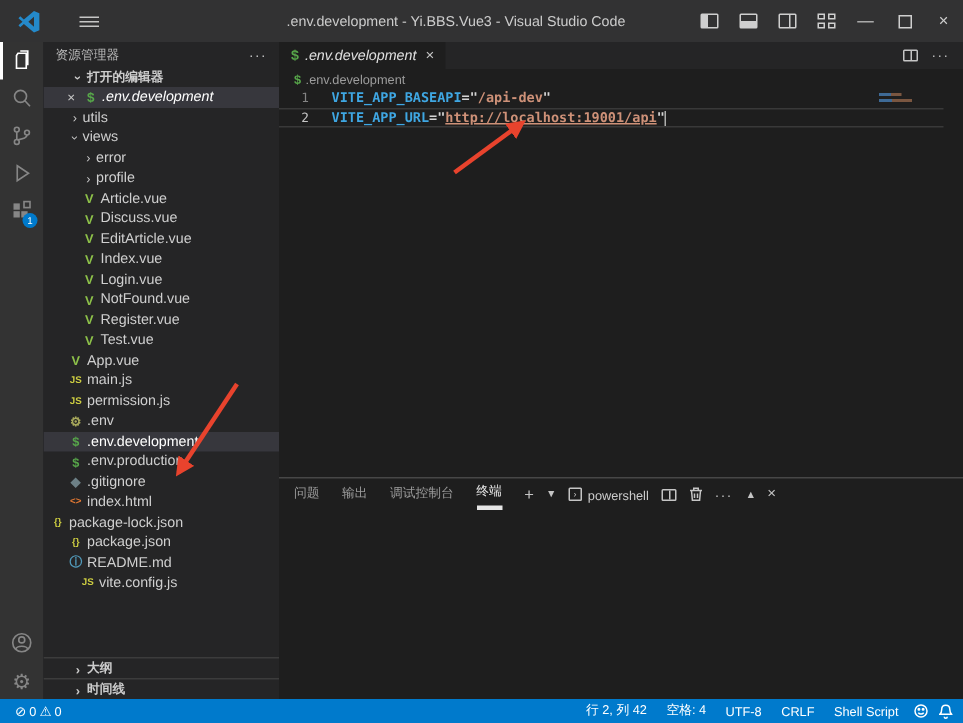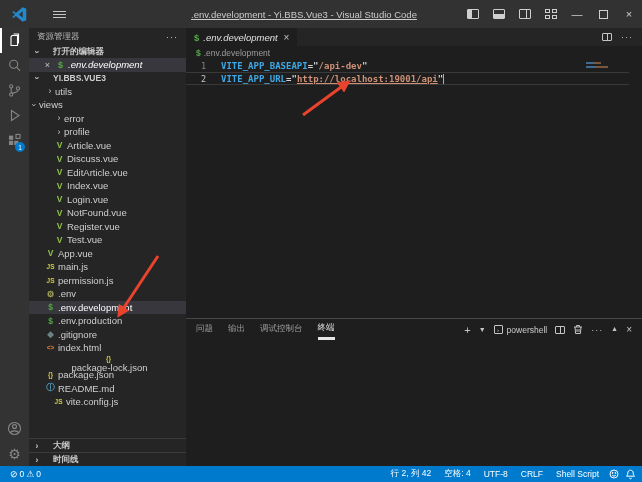--- a/index.html
+++ b/index.html
@@ -4,21 +4,21 @@
 <style>
   * { box-sizing: border-box; margin: 0; padding: 0; }
   html,body { width:642px; height:482px; overflow:hidden; }
   body { background:#1e1e1e; font-family:"Liberation Sans", sans-serif; position:relative; color:#cccccc; }
 
   
   .titlebar { height:28px; background:#323233; display:flex; align-items:center; position:relative; }
   .tb-logo { width:15px; height:15px; margin-left:12px; }
   .tb-menu { margin-left:26px; width:13px; display:flex; flex-direction:column; gap:2px; }
   .tb-menu i { display:block; height:1px; background:#c6c6c6; }
-  .tb-title { position:absolute; left:136px; right:170px; text-align:center; font-size:9.5px; color:#cccccc; white-space:nowrap; overflow:hidden;text-decoration:underline; }
+  .tb-title { position:absolute; left:136px; right:170px; text-align:center; font-size:9.5px; color:#cccccc; white-space:nowrap; overflow:hidden; }
   .tb-controls { margin-left:auto; display:flex; align-items:center; height:100%; }
   .tb-ctl { width:26px; height:100%; display:flex; align-items:center; justify-content:center; color:#cfcfcf; font-size:11px; }
   .lay { width:12px; height:10px; border:1px solid #cfcfcf; border-radius:1px; position:relative; }
   .lay-left::before  { content:''; position:absolute; left:0; top:0; bottom:0; width:4px; background:#cfcfcf; }
   .lay-bottom::before{ content:''; position:absolute; left:0; right:0; bottom:0; height:4px; background:#cfcfcf; }
   .lay-right::before { content:''; position:absolute; right:0; top:0; bottom:0; width:3px; border-left:1px solid #cfcfcf; }
   .lay-grid { border:none; width:12px; height:11px; position:relative; }
   .lay-grid i { position:absolute; width:5px; height:4px; border:1px solid #cfcfcf; }
   .lay-grid i:nth-child(1){left:0;top:0} .lay-grid i:nth-child(2){right:0;top:0}
   .lay-grid i:nth-child(3){left:0;bottom:1px} .lay-grid i:nth-child(4){right:0;bottom:1px}
@@ -34,21 +34,21 @@
   .ab-item svg { stroke:currentColor; fill:none; stroke-width:1.1; }
   .ab-item svg .fill { fill:currentColor; stroke:none; }
   .ab-badge { position:absolute; right:2px; bottom:1px; min-width:10px; height:10px; border-radius:50%; background:#007acc; color:#fff; font-size:6.5px; display:flex; align-items:center; justify-content:center; }
   .ab-spacer { flex:1; }
   .ab-gear { font-size:14px; }
 
   
   .sidebar { width:157px; background:#252526; flex:none; display:flex; flex-direction:column; overflow:hidden; font-size:9.5px; }
   .sb-title { height:17px; display:flex; align-items:center; padding:0 8px; font-size:8.5px; color:#bbbbbb; }
   .sb-title .dots { margin-left:auto; letter-spacing:1px; color:#cccccc; font-size:9px; }
-  .sec-head { height:13px; display:flex; align-items:center; font-weight:bold; font-size:8.5px; color:#cccccc; padding-left:3px; gap:11px; white-space:nowrap; }
+  .sec-head { height:13px; display:flex; align-items:center; font-weight:bold; font-size:8.5px; color:#cccccc; padding-left:18px; gap:1px; white-space:nowrap; }
   .row { height:13.5px; display:flex; align-items:center; white-space:nowrap; color:#cfcfcf; }
   .row.selected { background:#37373d; color:#ffffff; }
   .chev { width:10px; flex:none; text-align:center; font-size:8.5px; color:#cccccc; display:inline-block; }
   .chev.open { transform:rotate(90deg); }
   .ficon { width:11px; flex:none; text-align:center; font-weight:bold; margin-right:2px; font-family:"Liberation Sans",sans-serif; }
   .oe-close { width:9px; text-align:center; color:#c5c5c5; margin:0 3px 0 14px; font-size:9px; }
   .italic { font-style:italic; }
   .tree { flex:none; }
   .sb-fill { flex:1; }
   .sb-bottom .sec-head { border-top:1px solid #3c3c3c; height:14px; }
@@ -77,21 +77,21 @@
   .tok-str { color:var(--str-color,#CE9178); }
   .tok-link { color:var(--str-color,#CE9178); text-decoration:underline; }
   .cursor { display:inline-block; width:1px; height:10px; background:#aeafad; vertical-align:text-bottom; }
   .current-line { position:absolute; top:12.5px; height:13.5px; left:0; right:13px; border-top:1px solid #393939; border-bottom:1px solid #393939; pointer-events:none; }
   .minimap { position:absolute; top:3px; right:20px; width:36px; }
   .mm-mark { height:2px; margin-bottom:2px; }
   .mm-1 { width:15px; background:linear-gradient(90deg,#3e6a96 55%,#7a5640 55%); }
   .mm-2 { width:22px; background:linear-gradient(90deg,#3e6a96 40%,#7a5640 40%); }
 
   
-  .panel { height:148px; flex:none; border-top:1px solid #474747; display:flex; flex-direction:column; }
+  .panel { height:148px; flex:none; border-top:1px solid #474747; display:flex; flex-direction:row; }
   .panel-tabs { height:21px; display:flex; align-items:center; padding-left:10px; gap:15px; font-size:8.5px; color:#9d9d9d; flex:none; }
   .ptab { height:100%; display:flex; align-items:center; border-bottom:1px solid transparent; }
   .ptab.active { color:#e7e7e7; border-bottom:3px solid #e5e5e5; }
   .panel-actions { margin-left:auto; display:flex; align-items:center; gap:8px; padding-right:10px; color:#c5c5c5; font-size:10px; }
   .ps-box { width:9px; height:9px; border:1px solid #c5c5c5; border-radius:1px; display:flex; align-items:center; justify-content:center; font-size:6px; color:#c5c5c5; }
   .ps-label { font-size:8.5px; color:#cccccc; margin-left:-4px; }
   .small-chev { font-size:7px; }
   .panel-actions svg { stroke:#c5c5c5; fill:none; stroke-width:1; }
   .terminal-body { padding:9px 0 0 10px; font-family:"DejaVu Sans Mono", monospace; font-size:9px; color:#cccccc; }
 
@@ -203,31 +203,27 @@
     <div class="sec-head">
       <span class="chev open">›</span>
       <span>打开的编辑器</span>
     </div>
     <div class="row selected">
       <span class="oe-close">×</span>
       <span class="ficon dollar" style="font-size:9px">$</span>
       <span class="italic">.env.development</span>
     </div>
 
-    <div class="sec-head">
-      <span class="chev open">›</span>
-      <span>YI.BBS.VUE3</span>
-    </div>
 
     <div class="tree">
         <div class="row tree-row" style="padding-left: 16px;">
           <span class="chev">›</span>
           <span>utils</span>
         </div>
-        <div class="row tree-row" style="">
+        <div class="row tree-row" style="padding-left: 16px;">
           <span class="chev open">›</span>
           <span>views</span>
         </div>
         <div class="row tree-row" style="padding-left: 25px;">
           <span class="chev">›</span>
           <span>error</span>
         </div>
         <div class="row tree-row" style="padding-left: 25px;">
           <span class="chev">›</span>
           <span>profile</span>
@@ -289,21 +285,21 @@
           <span>.env.production</span>
         </div>
         <div class="row tree-row" style="padding-left: 16px;">
           <span class="ficon" style="color: rgb(109, 128, 134); font-size: 8.5px;">◆</span>
           <span>.gitignore</span>
         </div>
         <div class="row tree-row" style="padding-left: 16px;">
           <span class="ficon" style="color: rgb(227, 121, 51); font-size: 6.5px;">&lt;&gt;</span>
           <span>index.html</span>
         </div>
-        <div class="row tree-row" style="padding-left: 4px; flex-direction: column;">
+        <div class="row tree-row" style="padding-left: 4px;">
           <span class="ficon" style="color: rgb(203, 203, 65); font-size: 6.5px;">{}</span>
           <span>package-lock.json</span>
         </div>
         <div class="row tree-row" style="padding-left: 16px;">
           <span class="ficon" style="color: rgb(203, 203, 65); font-size: 6.5px;">{}</span>
           <span>package.json</span>
         </div>
         <div class="row tree-row" style="padding-left: 16px;">
           <span class="ficon" style="color: rgb(81, 154, 186); font-size: 8.5px;">ⓘ</span>
           <span>README.md</span>

